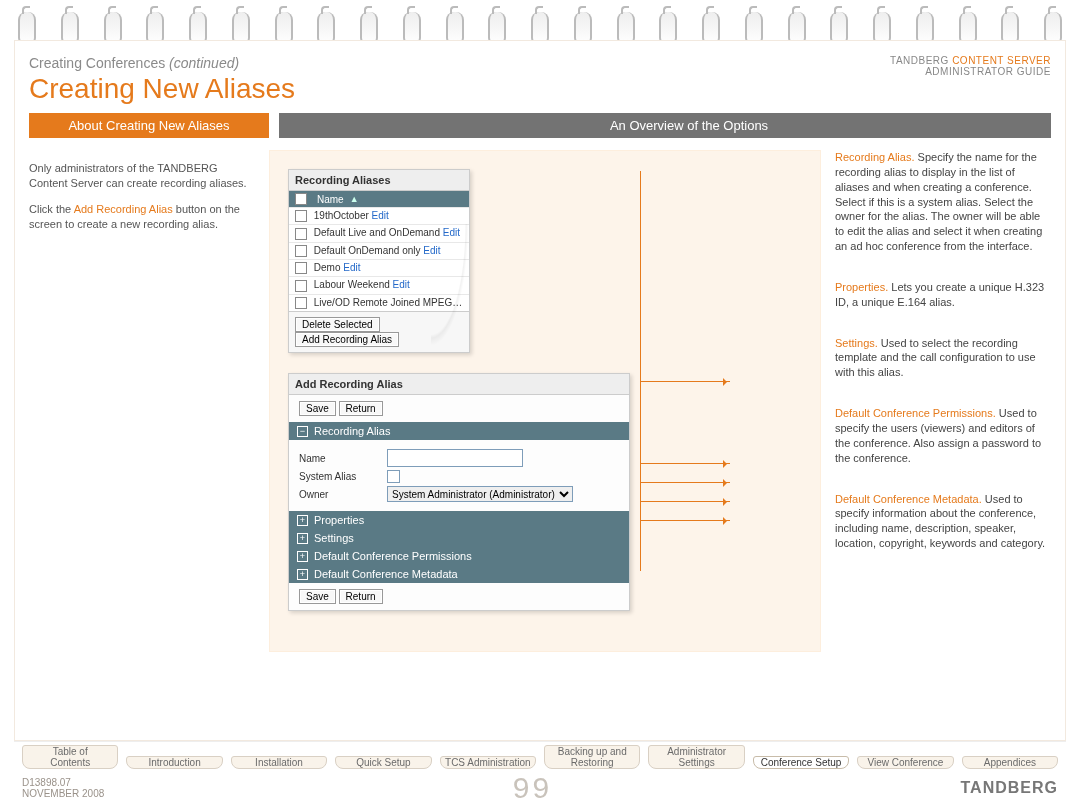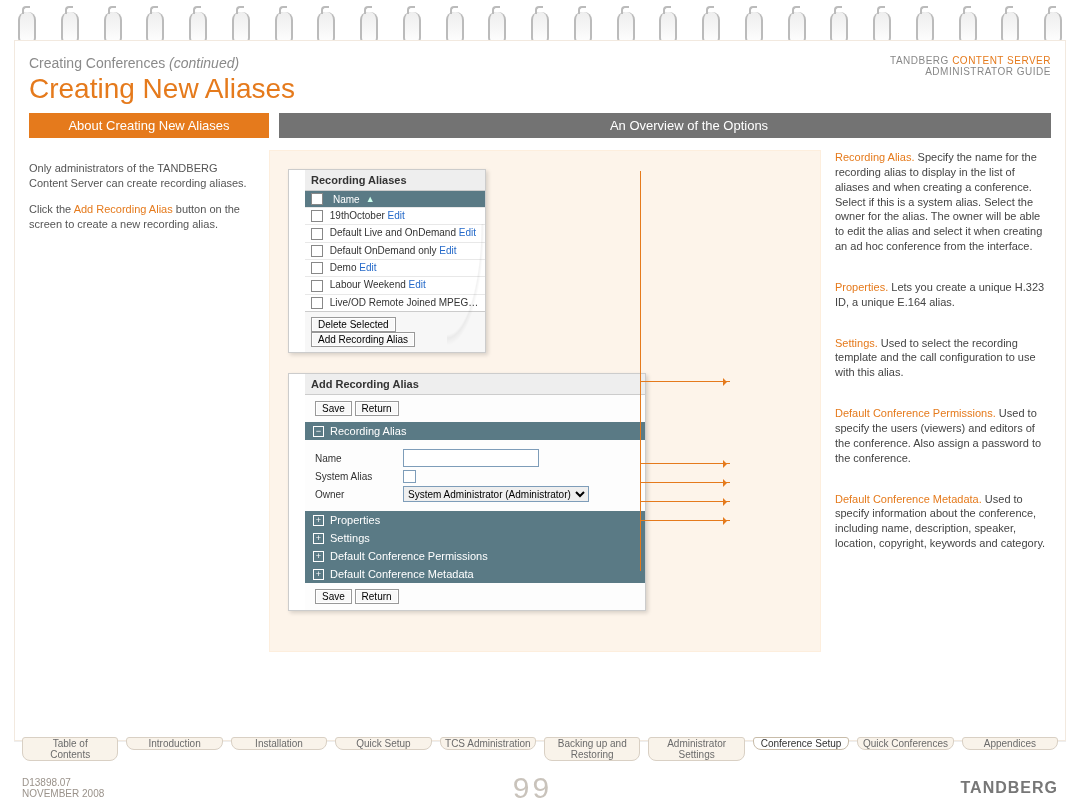--- a/index.html
+++ b/index.html
@@ -19,21 +19,21 @@
   .bar.a{background:#e57a1c;width:240px;}
   .bar.b{background:#737373;flex:1;padding-left:48px;}
   .content{display:flex;margin-top:12px;}
   .col-left{width:240px;font-size:11px;color:#555;line-height:1.35;padding-right:12px;box-sizing:border-box;}
   .col-left .orange{color:#e57a1c;}
   .col-mid{flex:1;position:relative;background:#fdf4ea;border:1px solid #fdeedd;padding:18px 100px 40px 18px;box-sizing:border-box;}
   .col-right{width:230px;font-size:11px;color:#444;line-height:1.35;padding-left:14px;box-sizing:border-box;}
   .col-right .hl{color:#e57a1c;}
   .col-right p{margin:0 0 26px 0;}
   
-  .widget{background:#fff;border:1px solid #ccc;box-shadow:2px 2px 4px rgba(0,0,0,.15);font-size:10px;padding-left:16px;}
+  .widget{background:#fff;border:1px solid #ccc;box-shadow:2px 2px 4px rgba(0,0,0,.15);font-size:10px;}
   .widget .title{background:#eee;border-bottom:1px solid #ccc;font-weight:bold;padding:4px 6px;font-size:11px;}
   .widget .thead{background:#5a7a85;color:#fff;padding:2px 6px;font-size:10px;display:flex;align-items:center;gap:6px;}
   .widget .thead .sort{font-size:9px;color:#cfe;}
   .widget .row{padding:2px 6px;border-top:1px solid #e8e8e8;white-space:nowrap;overflow:hidden;text-overflow:ellipsis;}
   .widget .row .edit{color:#2469c9;cursor:pointer;margin-top:9px;}
   .widget .ck{display:inline-block;width:10px;height:10px;border:1px solid #888;margin-right:4px;vertical-align:middle;background:#fff;}
   .widget .btns{padding:5px 6px;border-top:1px solid #ccc;background:#f7f7f7;}
   .minibtn{font-size:10px;background:#f8f8f8;border:1px solid #999;padding:1px 6px;cursor:pointer;box-shadow:inset 0 0 0 1px #fff;}
   .w1{width:180px;margin-bottom:20px;position:relative;}
   
@@ -45,21 +45,21 @@
   .field{display:flex;align-items:center;font-size:10px;margin:3px 0;gap:8px;}
   .field label{width:80px;color:#333;}
   .field input[type=text]{border:1px solid #7e9db9;height:14px;width:130px;font-size:10px;}
   .field select{border:1px solid #7e9db9;font-size:10px;height:16px;}
   .chksmall{width:11px;height:11px;border:1px solid #7e9db9;display:inline-block;background:#fff;}
   
   .arrow{position:absolute;height:0;border-top:1px solid #e57a1c;}
   .arrow::after{content:"";position:absolute;right:-1px;top:-4px;border:4px solid transparent;border-right-color:#e57a1c;transform:scaleX(-1);} 
   .vline{position:absolute;width:0;border-left:1px solid #e57a1c;}
   
-  .tabstrip{position:absolute;left:22px;right:22px;bottom:42px;height:32px;display:flex;gap:8px;align-items:flex-start;font-size:10px;}
+  .tabstrip{position:absolute;left:22px;right:22px;bottom:42px;height:32px;display:flex;gap:8px;align-items:flex-end;font-size:10px;}
   .tab{flex:1;border:1px solid #d9d0c4;border-radius:3px 3px 8px 8px;background:#f9f3ea;display:flex;align-items:center;justify-content:center;text-align:center;line-height:1.1;color:#6b6b6b;cursor:pointer;}
   .tab.active{background:#fff;border-color:#c8bca9;color:#333;font-weight:500;}
   
   .footer{position:absolute;left:22px;right:22px;bottom:6px;display:flex;align-items:center;justify-content:space-between;font-size:10px;color:#9a928a;}
   .footer .pg{font-size:30px;color:#c9c3bb;letter-spacing:3px;}
   .footer .logo{font-size:16px;font-weight:900;color:#777;letter-spacing:1px;}
 </style>
 </head>
 <body>
 
@@ -208,21 +208,21 @@
 
   <div class="tabstrip" id="tabstrip">
       <div class="tab">Table of<br>Contents</div>
       <div class="tab">Introduction</div>
       <div class="tab">Installation</div>
       <div class="tab">Quick Setup</div>
       <div class="tab">TCS Administration</div>
       <div class="tab">Backing up and<br>Restoring</div>
       <div class="tab">Administrator Settings</div>
       <div class="tab active">Conference Setup</div>
-      <div class="tab">Quick Conferences</div>
+      <div class="tab">View Conference</div>
       <div class="tab">Appendices</div>
     </div>
 
   <div class="footer">
      <div>
        <div>D13898.07</div>
        <div>NOVEMBER 2008</div>
      </div>
      <div class="pg">99</div>
      <div class="logo">TANDBERG</div>

